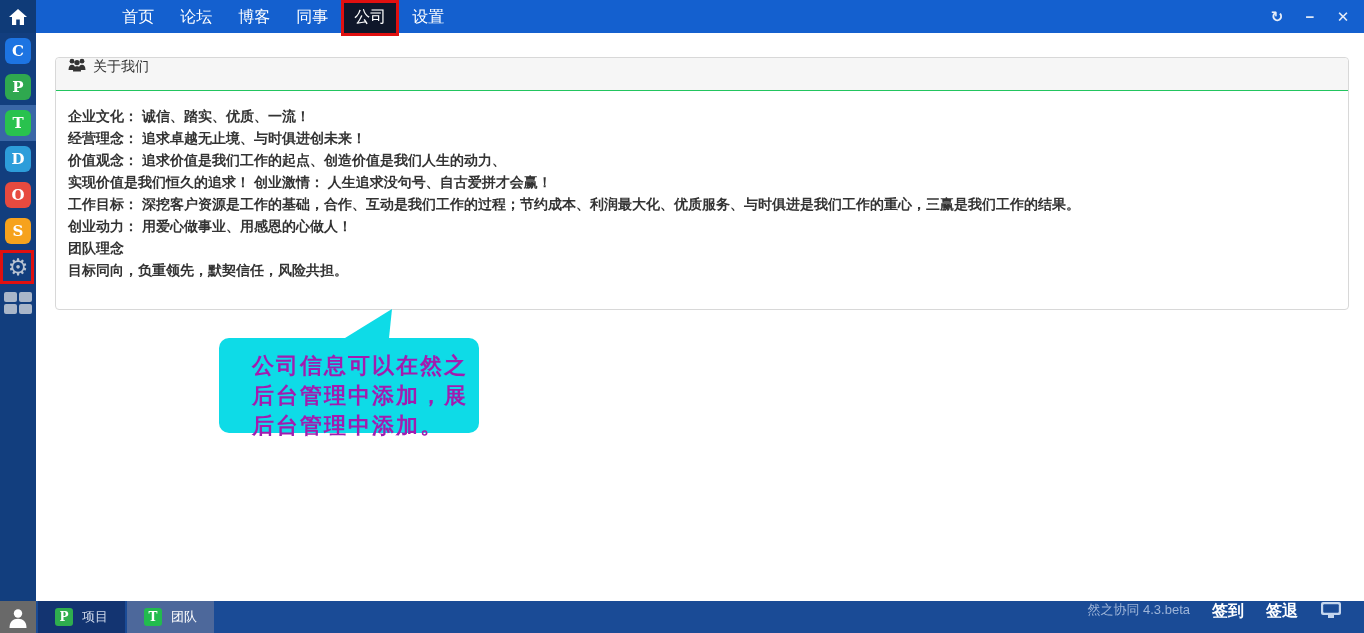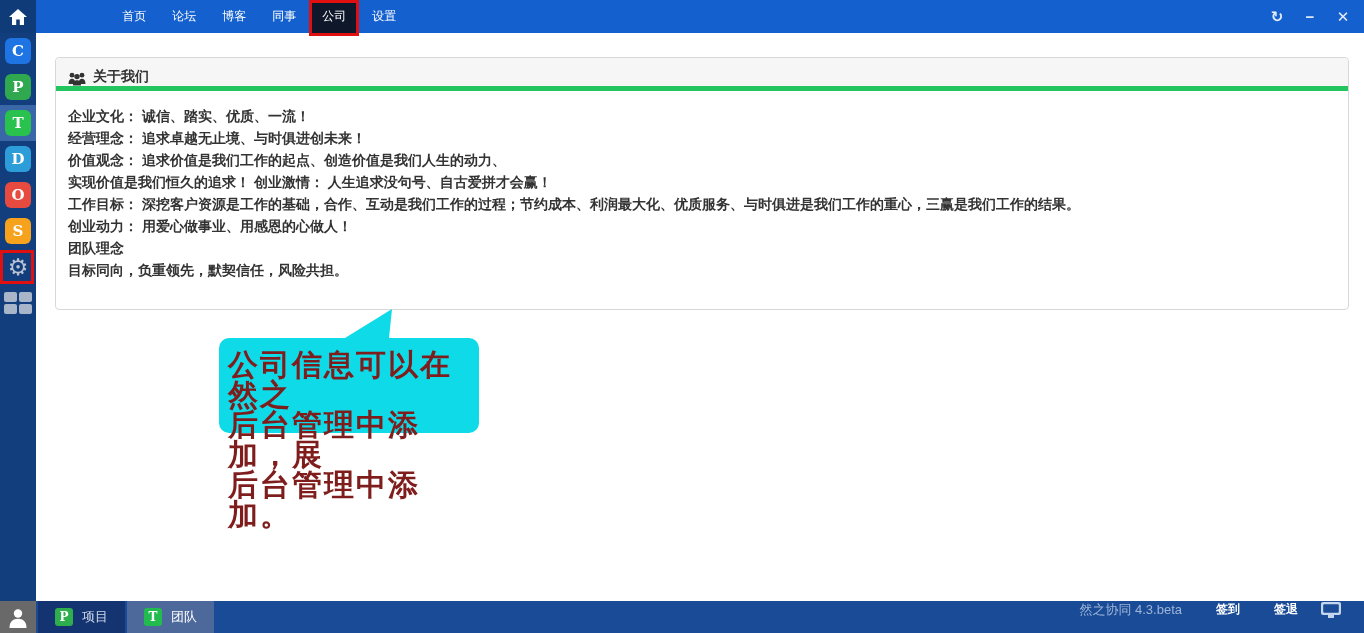--- a/index.html
+++ b/index.html
@@ -6,21 +6,21 @@
   html,body { width:1364px; height:633px; overflow:hidden; background:#fff;
     font-family:"Liberation Sans","DejaVu Sans",sans-serif; }
 
   
   .topbar { position:absolute; left:0; top:0; width:1364px; height:33px;
     background:#1460cf; display:flex; align-items:stretch; z-index:5; }
   .home-sq { width:36px; height:33px; background:#0f3b78; display:flex;
     align-items:center; justify-content:center; flex:0 0 36px; cursor:pointer; }
   .brand { color:#fff; font-size:17px; line-height:33px; padding:0 12px 0 14px; cursor:pointer;margin-top:35px; }
   .nav { display:flex; }
-  .nav-item { position:relative; color:#fff; font-size:12px; line-height:33px;
+  .nav-item { position:relative; color:#fff; font-size:16px; line-height:33px;
     padding:0 13px; cursor:pointer; }
   .nav-item.active { background:#0f172a; }
   .anno { position:absolute; left:0; top:0; right:0; bottom:-3px;
     border:3px solid #e01010; pointer-events:none; z-index:9; }
   .win-controls { position:absolute; right:14px; top:0; height:33px;
     display:flex; align-items:center; gap:19px; color:#e8eef8; }
   .win-controls span { font-size:15px; font-weight:bold; cursor:pointer; width:14px; text-align:center; }
 
   
   .sidebar { position:absolute; left:0; top:33px; width:36px; bottom:32px;
@@ -34,48 +34,48 @@
   .gear-glyph { font-size:23px; color:#b9c3d2; line-height:1; }
   .grid-icon { display:grid; grid-template-columns:13px 13px; grid-auto-rows:10px; gap:2px; }
   .grid-icon i { background:#a9b6c9; border-radius:2px; }
   .gear-anno { position:absolute; left:0; top:1px; width:34px; height:34px;
     border:3px solid #e01010; pointer-events:none; z-index:9; }
 
   
   .main { position:absolute; left:36px; top:33px; right:0; bottom:32px; background:#fff; }
   .panel { position:absolute; left:19px; top:24px; right:15px; height:253px;
     background:#fff; border:1px solid #d8d8d8; border-radius:4px; }
-  .panel-header { height:33px; background:#f6f6f6; border-bottom:5px solid #22c55e;
-    border-radius:4px 4px 0 0; display:flex; align-items:flex-end; gap:7px;
-    padding:0 12px; font-size:14px; font-weight:bold; color:#333; }
+  .panel-header { height:33px; background:#f6f6f6; border-bottom:1px solid #22c55e;
+    border-radius:4px 4px 0 0; display:flex; align-items:flex-start; gap:7px;
+    padding:0 12px; font-size:14px; font-weight:normal; color:#333; }
   .panel-body { padding:14px 12px; font-size:14px; line-height:22px; color:#333;font-weight:bold; }
 
   
   .callout { position:absolute; left:183px; top:305px; width:260px; height:95px;
     background:#0edbe7; border-radius:10px; }
   .callout svg.tail { position:absolute; left:0; top:-29px; }
-  .callout-text { padding:12px 0 0 9px; font-family:"DejaVu Serif","Liberation Serif",serif;
-    font-weight:bold; font-size:30px; line-height:30px; color:#7f1d1d; letter-spacing:2px; }
+  .callout-text { padding:12px 0 0 33px; font-family:"DejaVu Serif","Liberation Serif",serif;
+    font-weight:bold; font-size:22px; line-height:30px; color:#a21caf; letter-spacing:2px; }
 
   
   .footer { position:absolute; left:0; bottom:0; width:1364px; height:32px;
     background:#1a4b96; display:flex; align-items:stretch; z-index:5; }
   .avatar-sq { width:36px; flex:0 0 36px; background:#696969; display:flex;
     align-items:center; justify-content:center; cursor:pointer; }
   .task-item { display:flex; align-items:center; gap:9px; padding:0 17px;
     color:#cfd9ea; font-size:13px; cursor:pointer; margin-left:2px; }
   .task-item.bg-dark { background:#133471; }
   .task-item.active { background:#4d689b; color:#fff; }
   .task-ico { width:18px; height:18px; border-radius:3px; color:#fff;
     font-family:"DejaVu Serif",serif; font-weight:bold; font-size:12px;
     display:flex; align-items:center; justify-content:center; }
   .footer-right { margin-left:auto; display:flex; align-items:flex-start;
     gap:22px; padding-right:22px; }
   .version { color:#9db4d8; font-size:13px; cursor:default; }
-  .sign-link { color:#fff; font-size:12px; font-weight:bold; cursor:pointer;margin-left:12px; }
+  .sign-link { color:#fff; font-size:16px; font-weight:bold; cursor:pointer; }
 </style>
 </head>
 <body>
 
 <div class="topbar">
   <div class="home-sq">
     <svg width="18" height="16" viewBox="0 0 18 16">
       <path d="M9 0 L18 8 H15 V16 H10.8 V10.5 H7.2 V16 H3 V8 H0 Z" fill="#fff"></path>
     </svg>
   </div>

